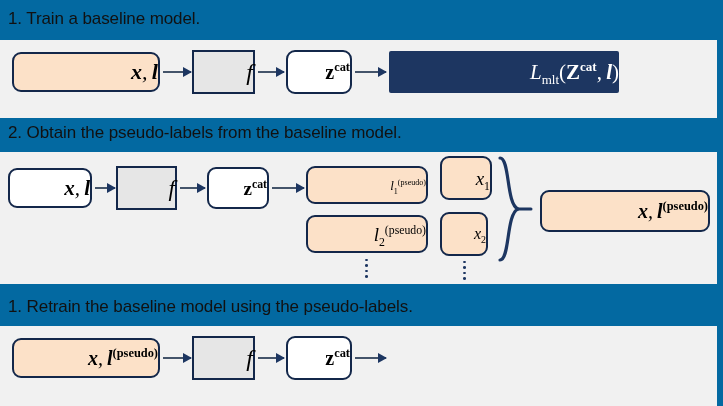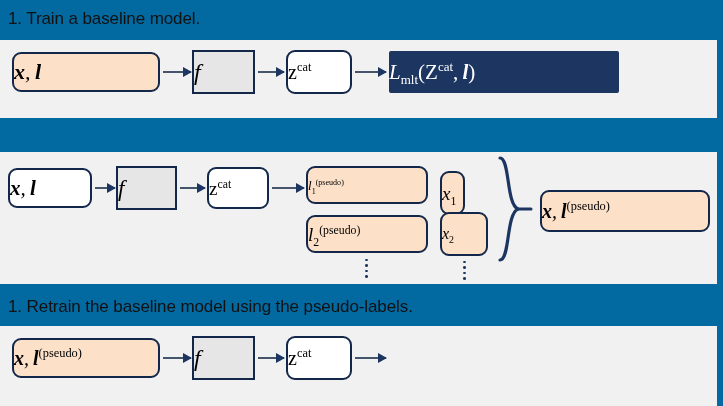--- a/index.html
+++ b/index.html
@@ -27,37 +27,37 @@
   }
   #h1{top:9px;}
   #h2{top:123px;}
   #h3{top:297px;}
 
   
   .node{
     position:absolute;
     box-sizing:border-box;
     border:2px solid #13274a;
-    display:flex;align-items:center;justify-content:flex-start;
+    display:flex;align-items:center;justify-content:flex-end;
     font-family:"Liberation Serif", serif;
     color:#000;
     white-space:nowrap;
     line-height:1;
   }
   .rounded{border-radius:9px;}
   .sharp{border-radius:0;}
   .orange{background:#fce1c8;}
   .white{background:#ffffff;}
   .grey{background:#e6e6e6;}
   .navy{background:#1d3661;border:none;color:#ffffff;border-radius:2px;}
 
   
   .m      {font-family:"Liberation Serif", serif;font-style:italic;font-weight:bold;}
   .mi     {font-family:"Liberation Serif", serif;font-style:italic;font-weight:normal;}
-  .mb     {font-family:"Liberation Serif", serif;font-style:normal;font-weight:normal;}
+  .mb     {font-family:"Liberation Serif", serif;font-style:normal;font-weight:bold;}
   .mr     {font-family:"Liberation Serif", serif;font-style:normal;font-weight:normal;}
   sup.s   {font-size:.62em;vertical-align:super;line-height:0;}
   sub.s   {font-size:.62em;vertical-align:sub;line-height:0;}
 
   
   .arrow{position:absolute;height:2px;background:#44546a;}
   .arrow:after{
     content:"";position:absolute;right:-1px;top:-4px;
     border-left:9px solid #1d3661;
     border-top:5px solid transparent;
@@ -75,20 +75,21 @@
 </head>
 <body>
 
 <div id="page">
 
   <div class="band" id="band1"></div>
   <div class="band" id="band2"></div>
   <div class="band" id="band3"></div>
 
   <div class="heading" id="h1">1. Train a baseline model.</div>
+  <div class="heading" id="h2">2. Obtain the pseudo-labels from the baseline model.</div>
   <div class="heading" id="h3">1. Retrain the baseline model using the pseudo-labels.</div>
 
   <div class="node rounded orange" style="left:12px;top:52px;width:148px;height:40px;">
     <span class="m" style="font-size:22px;">x<span class="mr" style="font-style:italic;">,</span> l</span>
   </div>
   <div class="arrow" style="left:163px;top:71px;width:28px;"></div>
 
   <div class="node sharp grey" style="left:192px;top:50px;width:63px;height:44px;">
     <span class="mi" style="font-size:24px;">f</span>
   </div>
@@ -124,21 +125,21 @@
   <div class="node rounded orange" style="left:306px;top:215px;width:122px;height:38px;">
     <span style="font-size:19px;"><span class="mi">l</span><sub class="s mr">2</sub><sup class="s mr">(pseudo)</sup></span>
   </div>
   <div class="vdots" style="left:364px;top:257px;width:4px;height:22px;">
     <i></i>
       <i></i>
       <i></i>
       <i></i>
   </div>
 
-  <div class="node rounded orange" style="left:440px;top:171px;width:25px;height:44px;">
+  <div class="node rounded orange" style="left:440px;top:156px;width:52px;height:44px;">
     <span style="font-size:19px;"><span class="mi">x</span><sub class="s mr">1</sub></span>
   </div>
   <div class="node rounded orange" style="left:440px;top:212px;width:48px;height:44px;">
     <span style="font-size:16px;"><span class="mi">x</span><sub class="s mr">2</sub></span>
   </div>
   <div class="vdots" style="left:462px;top:259px;width:4px;height:22px;">
     <i></i>
       <i></i>
       <i></i>
       <i></i>

